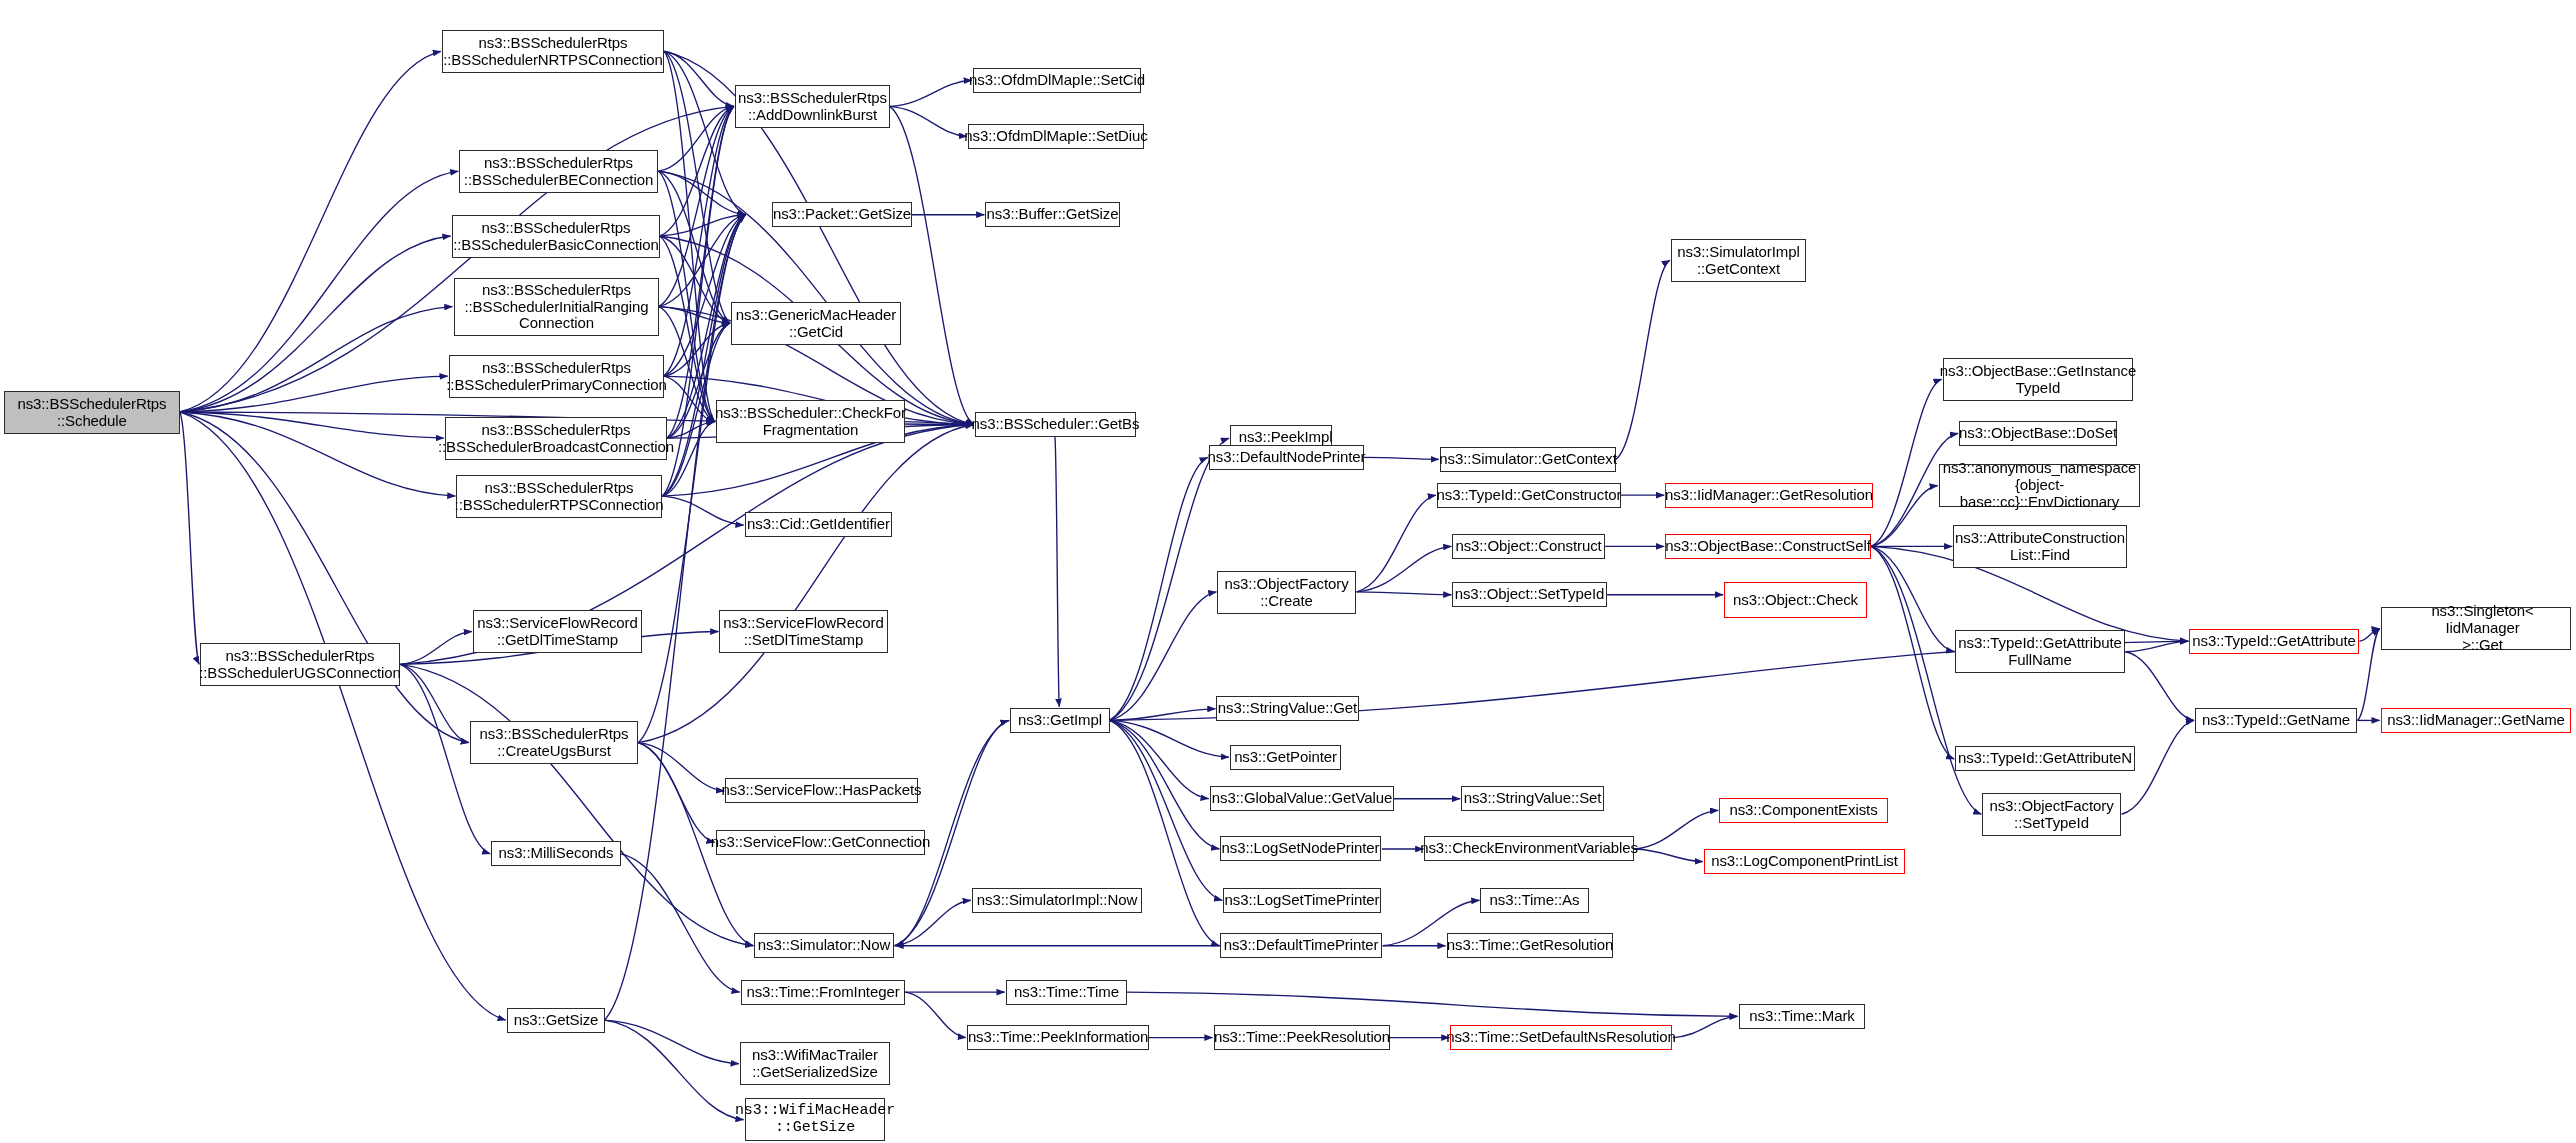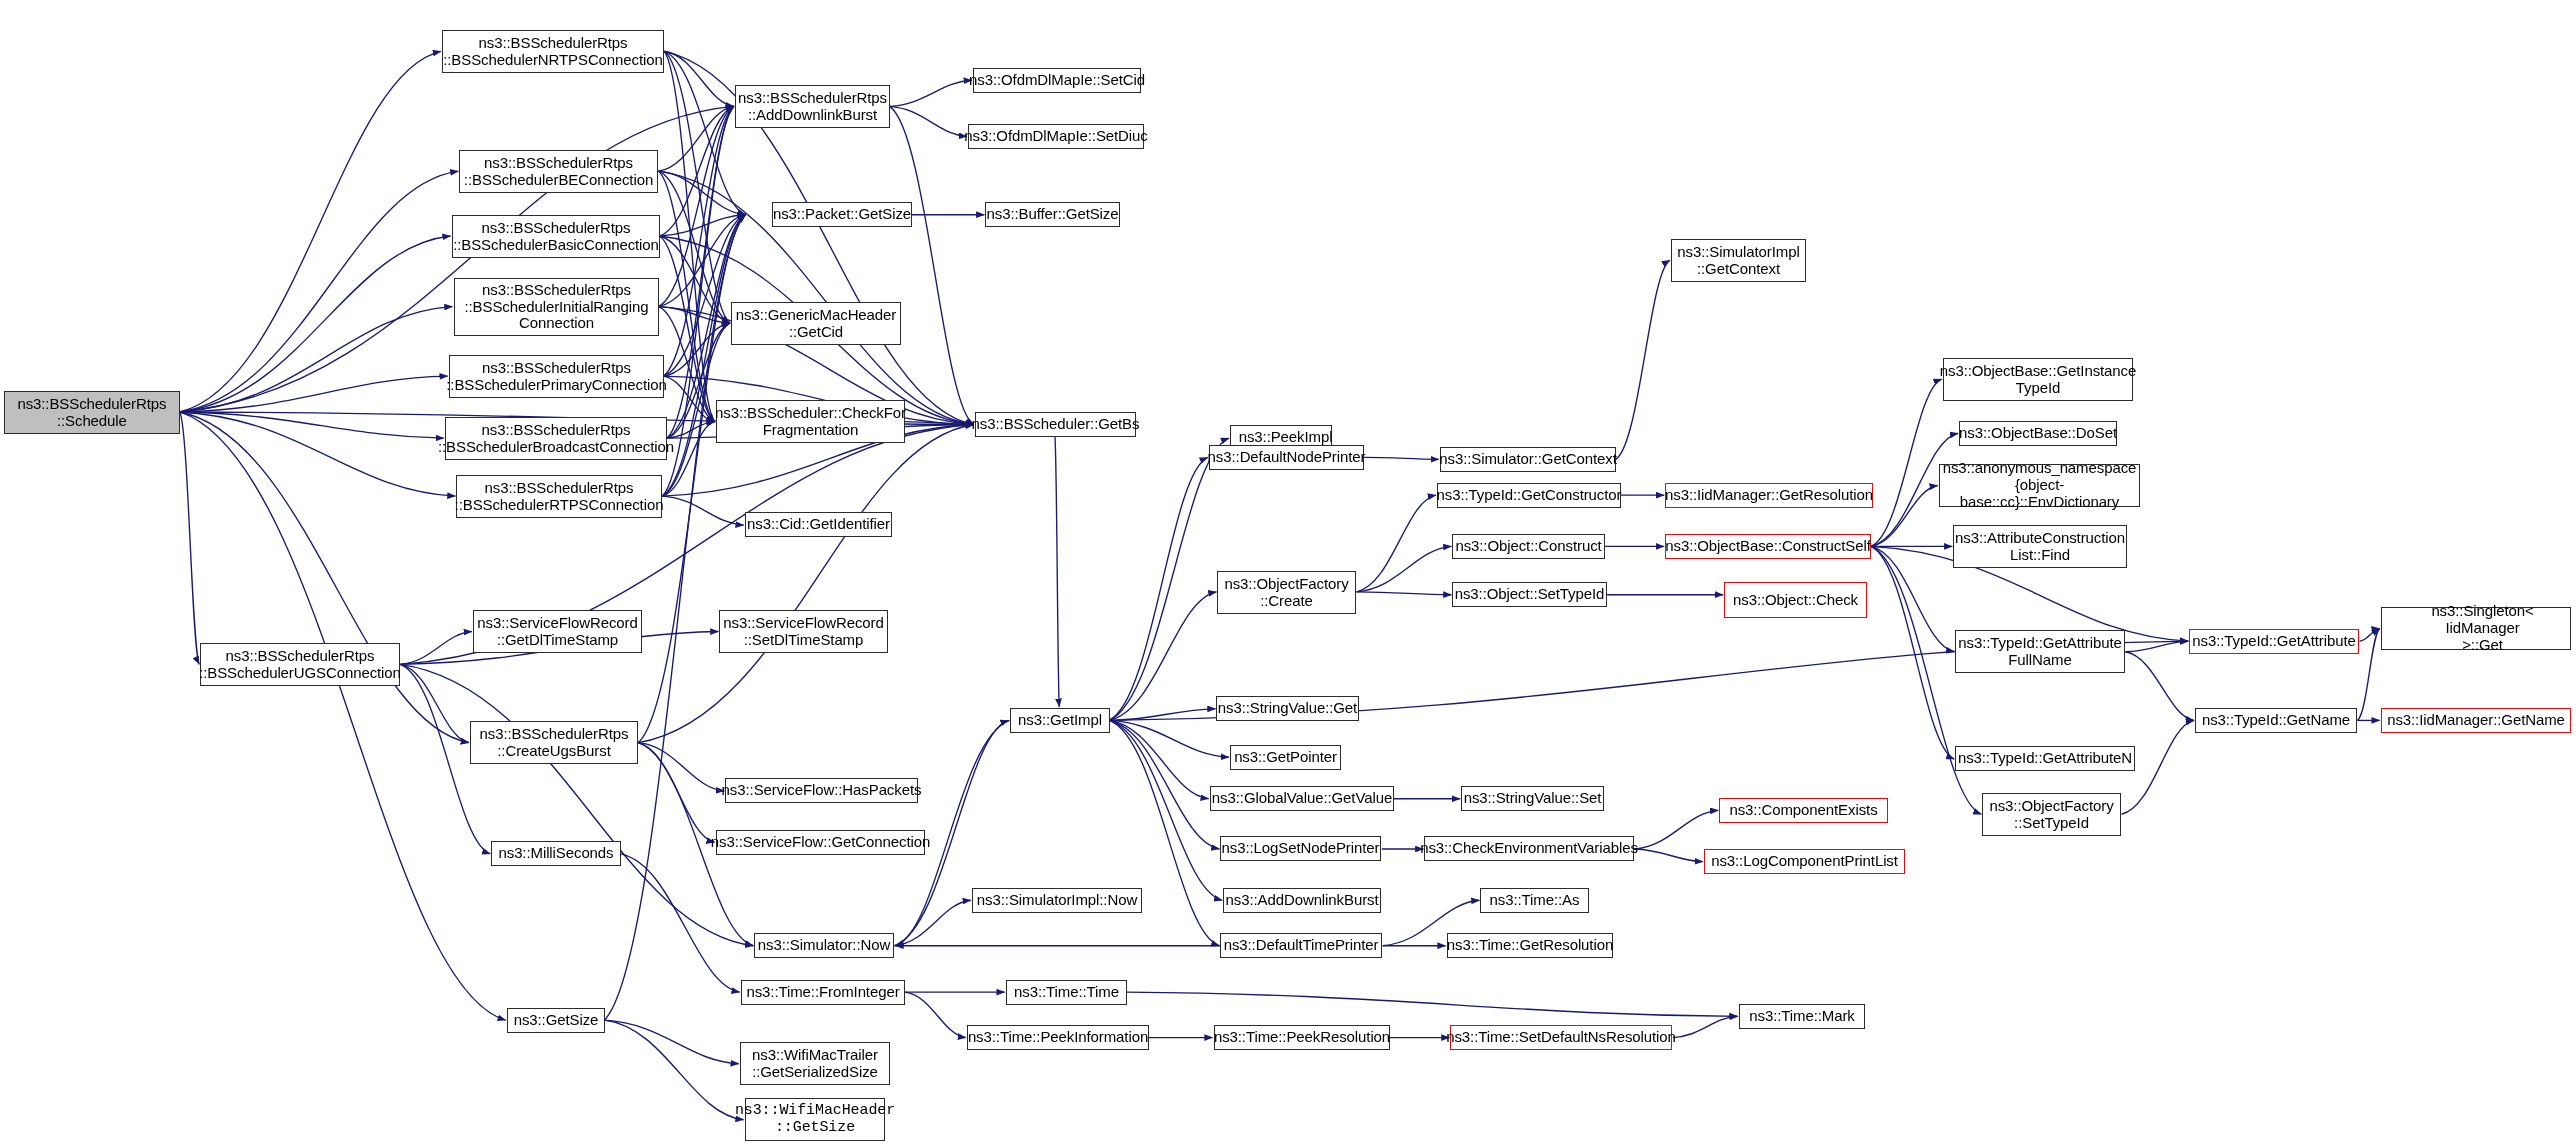--- a/index.html
+++ b/index.html
@@ -240,21 +240,21 @@
       <div class="node" style="left: 1210px; top: 786px; width: 184px; height: 25px;">ns3::GlobalValue::GetValue</div>
       <div class="node" style="left: 1461px; top: 786px; width: 143px; height: 25px;">ns3::StringValue::Set</div>
       <div class="node red" style="left: 1719px; top: 798px; width: 169px; height: 25px;">ns3::ComponentExists</div>
       <div class="node" style="left: 1982px; top: 793px; width: 139px; height: 43px;">ns3::ObjectFactory
 ::SetTypeId</div>
       <div class="node" style="left: 491px; top: 841px; width: 130px; height: 25px;">ns3::MilliSeconds</div>
       <div class="node" style="left: 716px; top: 830px; width: 209px; height: 25px;">ns3::ServiceFlow::GetConnection</div>
       <div class="node" style="left: 1220px; top: 836px; width: 161px; height: 25px;">ns3::LogSetNodePrinter</div>
       <div class="node" style="left: 1424px; top: 836px; width: 210px; height: 25px;">ns3::CheckEnvironmentVariables</div>
       <div class="node red" style="left: 1704px; top: 849px; width: 201px; height: 25px;">ns3::LogComponentPrintList</div>
-      <div class="node" style="left: 1223px; top: 888px; width: 158px; height: 25px;">ns3::AddDownlinkBurst</div>
+      <div class="node" style="left: 1223px; top: 888px; width: 158px; height: 25px;">ns3::LogSetTimePrinter</div>
       <div class="node" style="left: 1480px; top: 888px; width: 109px; height: 25px;">ns3::Time::As</div>
       <div class="node" style="left: 972px; top: 888px; width: 170px; height: 25px;">ns3::SimulatorImpl::Now</div>
       <div class="node" style="left: 754px; top: 933px; width: 140px; height: 25px;">ns3::Simulator::Now</div>
       <div class="node" style="left: 1220px; top: 933px; width: 162px; height: 25px;">ns3::DefaultTimePrinter</div>
       <div class="node" style="left: 1447px; top: 933px; width: 166px; height: 25px;">ns3::Time::GetResolution</div>
       <div class="node" style="left: 741px; top: 980px; width: 164px; height: 25px;">ns3::Time::FromInteger</div>
       <div class="node" style="left: 1006px; top: 980px; width: 121px; height: 25px;">ns3::Time::Time</div>
       <div class="node" style="left: 1739px; top: 1004px; width: 126px; height: 25px;">ns3::Time::Mark</div>
       <div class="node" style="left: 507px; top: 1008px; width: 98px; height: 25px;">ns3::GetSize</div>
       <div class="node" style="left: 967px; top: 1025px; width: 182px; height: 25px;">ns3::Time::PeekInformation</div>

